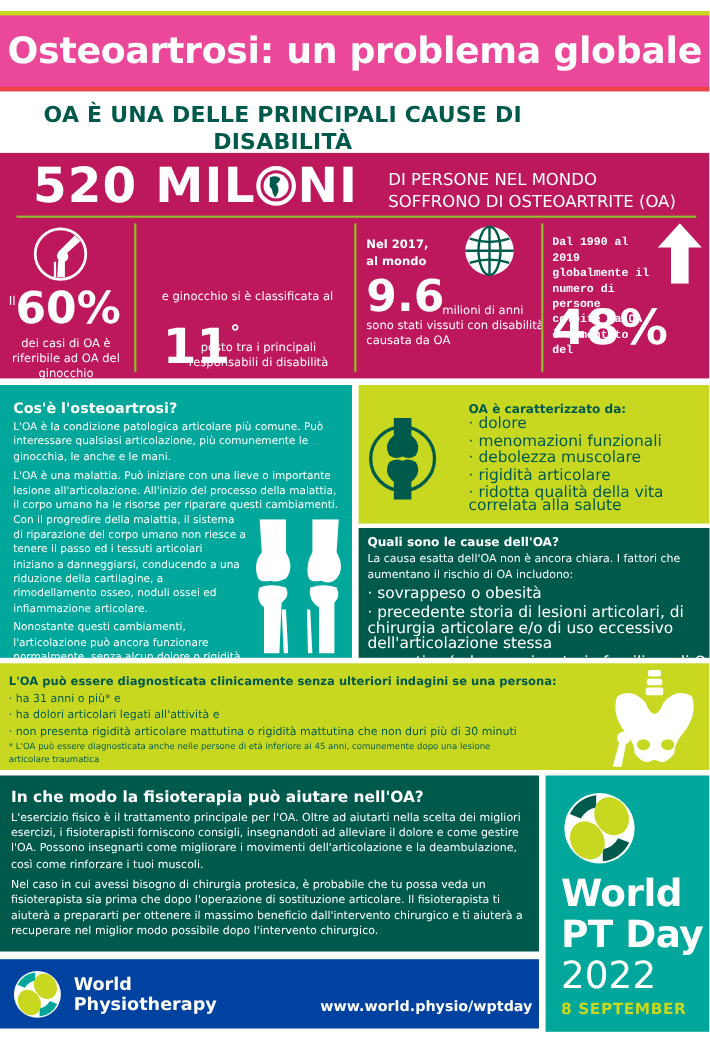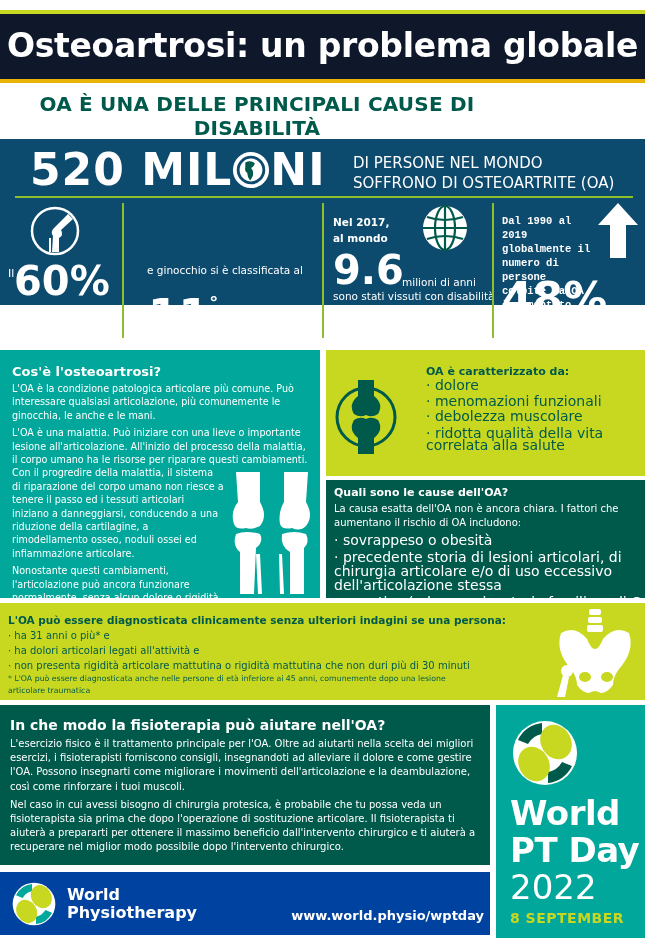--- a/index.html
+++ b/index.html
@@ -1,27 +1,27 @@
 <!DOCTYPE html>
 <html><head>
 <meta charset="utf-8">
 <style>
   * { box-sizing: border-box; margin: 0; padding: 0; }
   html, body { width: 645px; height: 948px; background: #ffffff; overflow: hidden; }
   body { font-family: "DejaVu Sans", "Liberation Sans", sans-serif; position: relative; color: #fff; }
   .abs { position: absolute; }
 
   
-  .title-band { left: 0; top: 10px; width: 645px; height: 73px; background: #0f172a;
-    border-top: 4px solid #c8d820; border-bottom: 4px solid #eab308; }
+  .title-band { left: 0; top: 10px; width: 645px; height: 73px; background: #ec4899;
+    border-top: 4px solid #c8d820; border-bottom: 4px solid #ef4444; }
   .title-band h1 { font-size: 33px; font-weight: bold; text-align: center; line-height: 64px; letter-spacing: -0.3px; color: #fff; }
   .subtitle { left: 0; top: 92px; width: 514px; text-align: center; font-size: 20px; font-weight: bold; color: #005a4b; letter-spacing: 0.2px; }
 
   
-  .stats { left: 0; top: 139px; width: 645px; height: 166px; background: #0c4a6e; }
+  .stats { left: 0; top: 139px; width: 645px; height: 205px; background: #be185d; }
   .big520 { left: 30px; top: 5px; font-size: 44px; font-weight: bold; letter-spacing: 1px; color: #fff; }
   .big520 .globe { display: inline-block; width: 38px; height: 38px; vertical-align: -4px; }
   .big520-desc { left: 353px; top: 14px; font-size: 15px; line-height: 20px; color: #fff; }
   .stats-divider-h { left: 15px; top: 57px; width: 618px; height: 2px; background: #8cbf2a; }
   .vline { width: 2px; background: #8cbf2a; top: 64px; height: 135px; }
   .small-white { color: #fff; font-size: 10.5px; line-height: 14px; }
   .bigstat { font-weight: bold; color: #fff; }
 
   
   .osteo { left: 0; top: 350px; width: 320px; height: 248px; background: #00a79a; padding: 14px 12px 0 12px; }
@@ -141,20 +141,21 @@
     <circle cx="32" cy="45" r="29" fill="none" stroke="#005a4b" stroke-width="3"></circle>
     <path d="M24 8 L40 8 L40 24 q10 8 4 18 q-6 4 -12 1 q-6 3 -12 -1 q-6 -10 4 -18z" fill="#005a4b"></path>
     <path d="M20 48 q6 -4 12 -1 q6 -3 12 1 q6 10 -4 18 L40 82 L24 82 L24 66 q-10 -8 -4 -18z" fill="#005a4b"></path>
   </svg>
   <div class="abs" style="left:100px;top:15px;width:210px;">
     <h3>OA è caratterizzato da:</h3>
     <ul>
       <li>· <span>dolore</span></li>
       <li>· <span>menomazioni funzionali</span></li>
       <li>· <span>debolezza muscolare</span></li>
+      <li>· <span>rigidità articolare</span></li>
       <li style="line-height:12px;margin-top:2px;">· <span>ridotta qualità della vita correlata alla salute</span></li>
     </ul>
   </div>
 </div>
 
 <div class="abs causes">
   <h3>Quali sono le cause dell'OA?</h3>
   <p>La causa esatta dell'OA non è ancora chiara. I fattori che aumentano il rischio di OA includono:</p>
   <ul>
     <li>· <span>sovrappeso o obesità</span></li>

